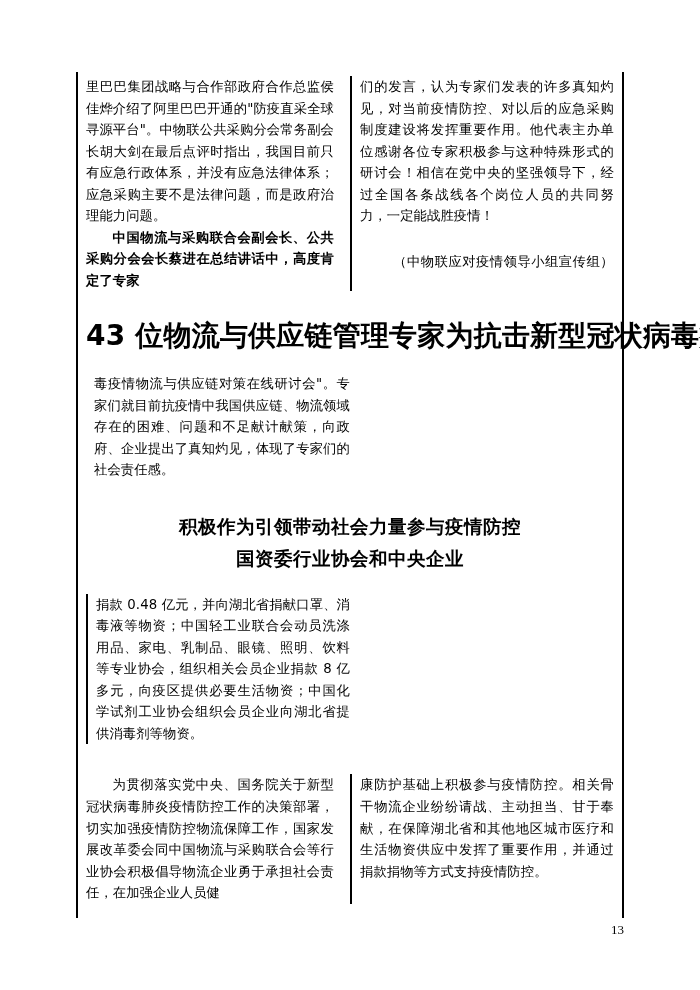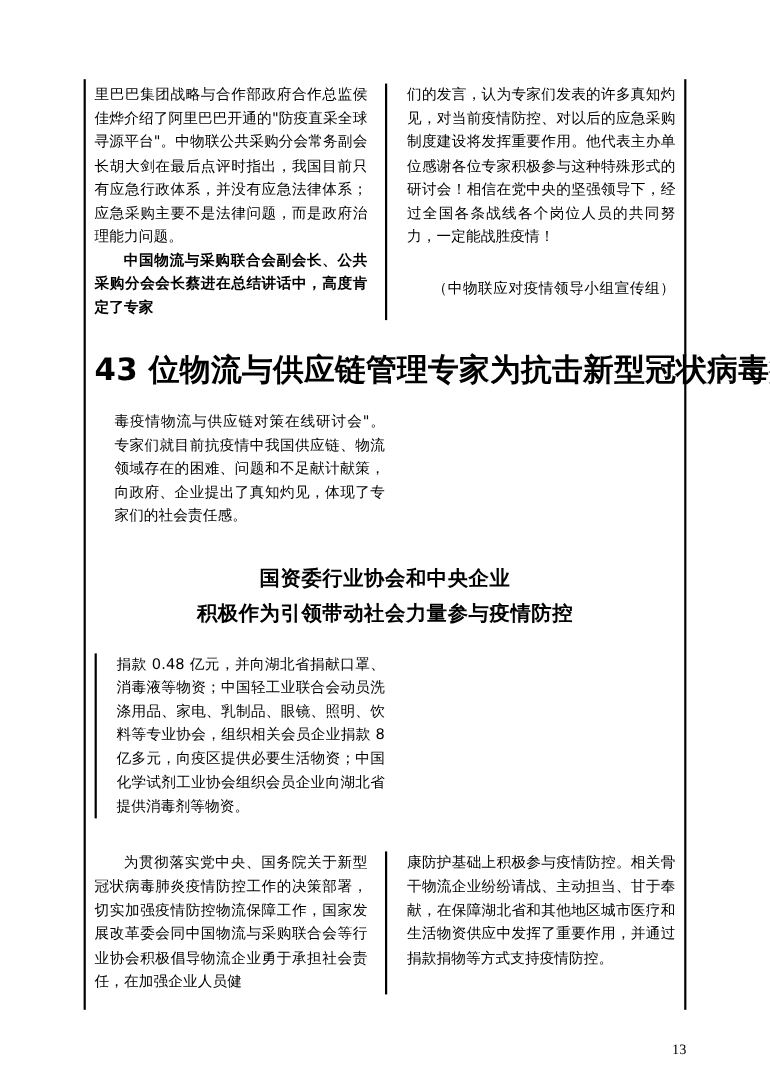--- a/index.html
+++ b/index.html
@@ -44,21 +44,21 @@
     display: flex;
     flex-direction: row;
     align-items: stretch;
     column-gap: 0;
   }
   .col {
     width: 50%;
     box-sizing: border-box;
   }
   .col.left  { padding-right: 16px; }
-  .col.right { padding-left: 18px; }
+  .col.right { padding-left: 8px; }
 
   .cols.divided .col.right {
     border-left: 2px solid #000;
   }
 
   p.body {
     margin: 0 0 0 0;
     font-size: 13.3px;
     line-height: 1.62;
     text-align: justify;
@@ -93,21 +93,21 @@
     letter-spacing: 0.5px;
   }
   .title-block {
     margin: 30px 0 18px 0;
   }
   .title-block .line2 { }
 
   .page-number {
     position: absolute;
     right: 76px;
-    bottom: 28px;
+    bottom: 52px;
     font-size: 13px;
     font-family: "Liberation Serif", serif;
   }
 </style>
 </head>
 <body>
 
 <div class="page">
 
   <div class="rule-left"></div>
@@ -128,22 +128,22 @@
 
     <h1 class="article-title">43 位物流与供应链管理专家为抗击新型冠状病毒疫情建言</h1>
 
     <div class="cols">
       <div class="col right">
         <p class="body">毒疫情物流与供应链对策在线研讨会"。专家们就目前抗疫情中我国供应链、物流领域存在的困难、问题和不足献计献策，向政府、企业提出了真知灼见，体现了专家们的社会责任感。</p>
       </div>
     </div>
 
     <div class="title-block">
+      <h2 class="section-title line2">积极作为引领带动社会力量参与疫情防控</h2>
       <h2 class="section-title">国资委行业协会和中央企业</h2>
-      <h2 class="section-title line2">积极作为引领带动社会力量参与疫情防控</h2>
     </div>
 
     <div class="cols divided">
       <div class="col right">
         <p class="body">捐款 0.48 亿元，并向湖北省捐献口罩、消毒液等物资；中国轻工业联合会动员洗涤用品、家电、乳制品、眼镜、照明、饮料等专业协会，组织相关会员企业捐款 8 亿多元，向疫区提供必要生活物资；中国化学试剂工业协会组织会员企业向湖北省提供消毒剂等物资。</p>
       </div>
     </div>
 
     <div class="title-block">
     </div>

